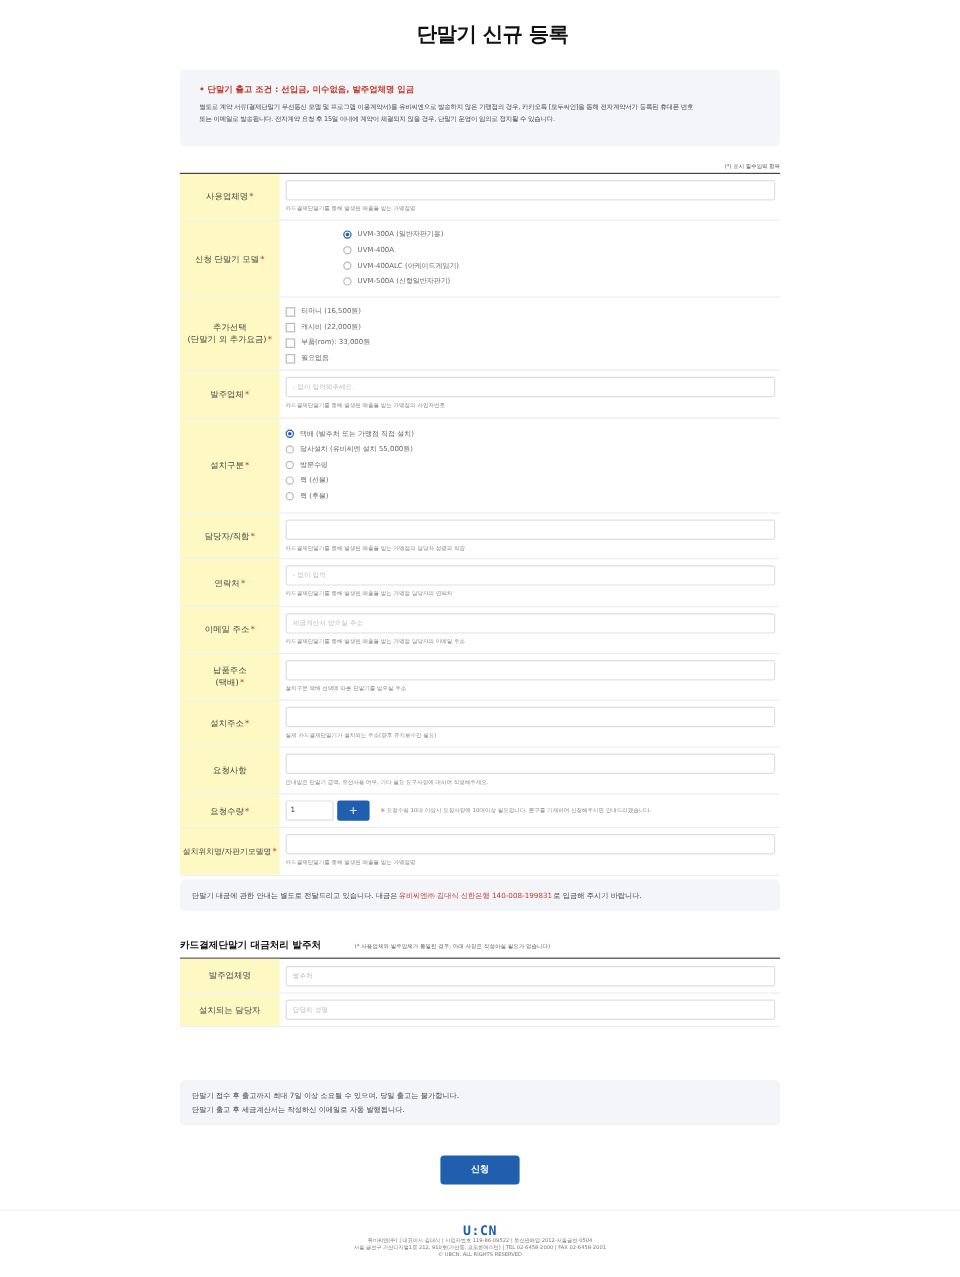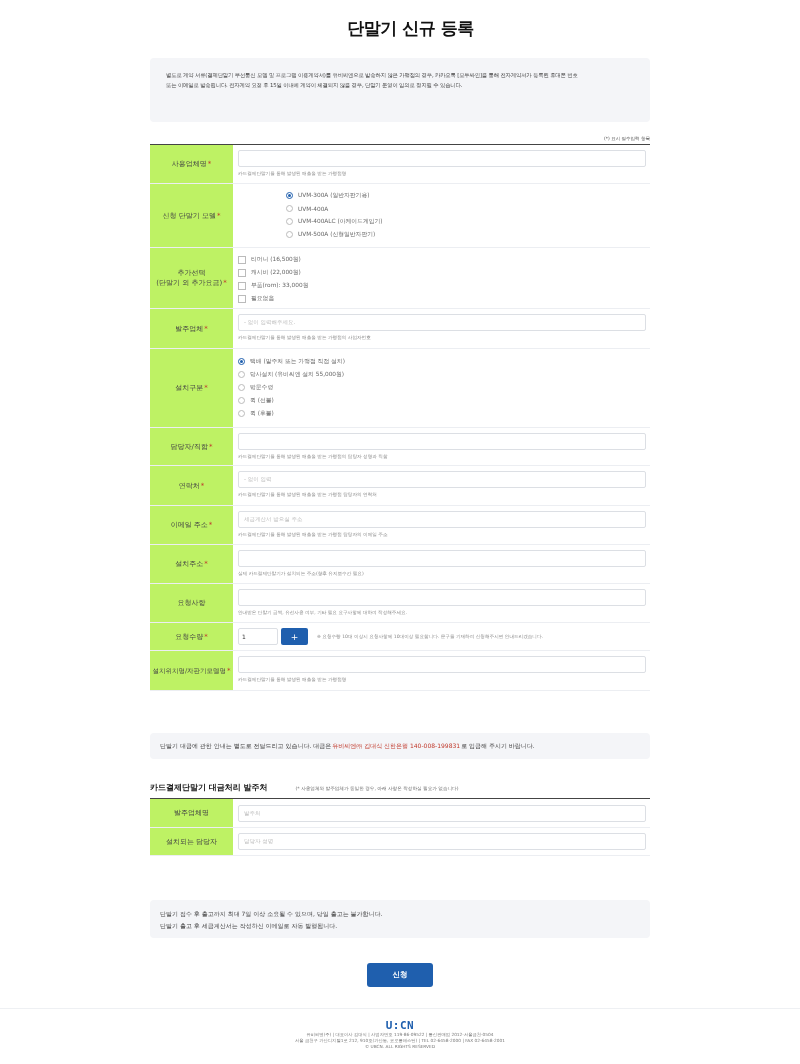--- a/index.html
+++ b/index.html
@@ -23,21 +23,21 @@
     .req-note {
       position: absolute; top: 136px; left: 450px; width: 200px; text-align: right;
       font-size: 4.5px; color: #555;
     }
     .form-table {
       position: absolute; left: 150px; width: 500px;
       border-top: 1.5px solid #444;
     }
     .form-row { display: flex; border-bottom: 1px solid #eceef2; }
     .row-label {
-      width: 83px; background: #bef264; display: flex; align-items: center;
+      width: 83px; background: #fef9c3; display: flex; align-items: center;
       justify-content: center; text-align: center; font-size: 7px; color: #444;
       line-height: 10px; flex-shrink: 0;
     }
     .req { color: #c0392b; font-size: 7px; vertical-align: top; margin-left: 1px; }
     .row-body { flex: 1; padding: 5px 4px 5px 5px; }
     .text-input {
       width: 100%; height: 17px; border: 1px solid #dcdfe4; border-radius: 2px;
       background: #fff; font-size: 5.5px; color: #bbb; padding: 0 5px;
       display: flex; align-items: center;
     }
@@ -97,20 +97,21 @@
       letter-spacing: 0.5px; font-family: "DejaVu Sans Mono", monospace;
     }
     .footer-line { font-size: 4.3px; color: #777; line-height: 6px; }
   </style>
 </head>
 <body>
 
 <div class="page-title">단말기 신규 등록</div>
 
 <div class="notice-box">
+  <div class="notice-title">• 단말기 출고 조건 : 선입금, 미수없음, 발주업체명 입금</div>
   <div class="notice-text">별도로 계약 서류(결제단말기 무선통신 모뎀 및 프로그램 이용계약서)를 유비씨엔으로 발송하지 않은 가맹점의 경우, 카카오톡 [모두싸인]을 통해 전자계약서가 등록된 휴대폰 번호</div>
   <div class="notice-text">또는 이메일로 발송됩니다. 전자계약 요청 후 15일 이내에 계약이 체결되지 않을 경우, 단말기 운영이 임의로 정지될 수 있습니다.</div>
 </div>
 
 <div class="req-note">(*) 표시 필수입력 항목</div>
 
 <div class="form-table" style="top:144px;">
 
   <div class="form-row" style="height:39px;">
     <div class="row-label">
@@ -241,20 +242,32 @@
     <div class="row-label">
       <span>이메일 주소</span>
         <span class="req">*</span>
     </div>
     <div class="row-body">
       <div class="text-input">세금계산서 받으실 주소</div>
       <div class="hint">카드결제단말기를 통해 발생된 매출을 받는 가맹점 담당자의 이메일 주소</div>
     </div>
   </div>
 
+  <div class="form-row" style="height:39px;">
+    <div class="row-label">
+      <div>
+        <div>납품주소</div>
+        <div><span>(택배)</span><span class="req">*</span></div>
+      </div>
+    </div>
+    <div class="row-body">
+      <div class="text-input"></div>
+      <div class="hint">설치구분 택배 선택에 따른 단말기를 받으실 주소</div>
+    </div>
+  </div>
 
   <div class="form-row" style="height:39px;">
     <div class="row-label">
       <span>설치주소</span>
         <span class="req">*</span>
     </div>
     <div class="row-body">
       <div class="text-input"></div>
       <div class="hint">실제 카드결제단말기가 설치되는 주소(향후 유지보수간 필요)</div>
     </div>

